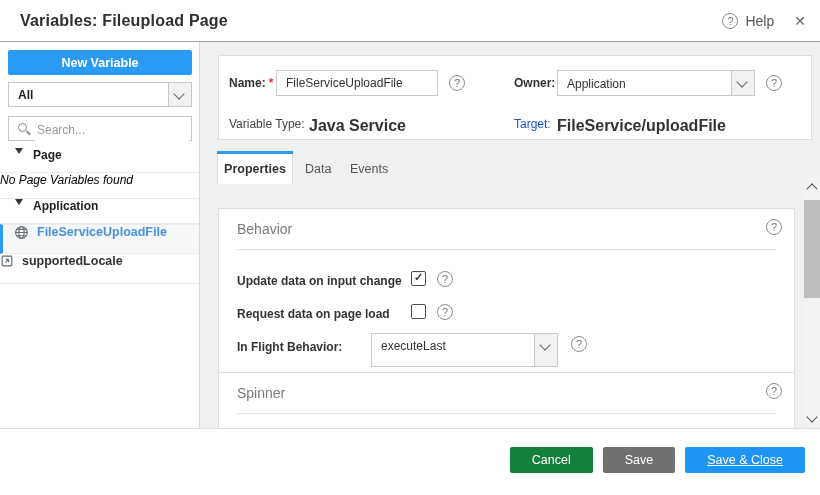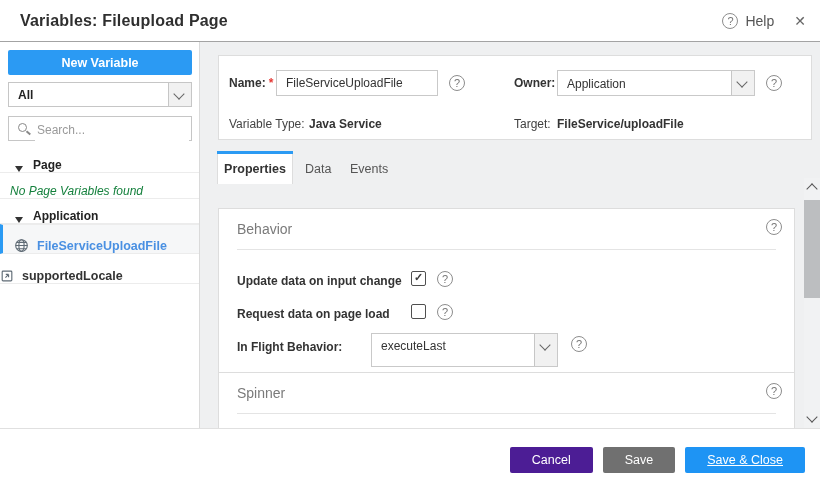--- a/index.html
+++ b/index.html
@@ -32,48 +32,48 @@
           background:#fff;box-sizing:border-box;}
   .mag{position:absolute;left:9px;top:6px;width:9px;height:9px;border:1.5px solid #888;
        border-radius:50%;box-sizing:border-box;}
   .mag::after{content:"";position:absolute;left:7px;top:8px;width:5px;height:1.6px;background:#888;
               transform:rotate(40deg);}
   .search-input{position:absolute;left:26px;top:1px;width:150px;height:21px;border:none;outline:none;
                 font-size:12px;color:#0f172a;font-family:inherit;}
   .search-input::placeholder{color:#9a9a9a;}
 
   .tree{position:absolute;left:0;top:106px;width:199px;}
-  .tree-row{position:relative;border-bottom:1px solid #ececec;display:flex;align-items:flex-end;
+  .tree-row{position:relative;border-bottom:1px solid #ececec;display:flex;align-items:flex-start;
             box-sizing:border-box;background:#fff;}
   .tree-header{height:25px;cursor:pointer;}
   .tri{width:0;height:0;border-left:4.5px solid transparent;border-right:4.5px solid transparent;
        border-top:6px solid #333;margin:0 10px 0 15px;}
   .tree-header-label{font-size:12px;font-weight:700;color:#222;}
-  .tree-empty{height:26px;font-style:italic;font-size:12px;color:#15803d;padding-left:10px;}
+  .tree-empty{height:26px;font-style:italic;font-size:12px;color:#000000;}
   .var-row{height:30px;cursor:pointer;}
   .var-row .vicon{margin-right:8px;display:inline-flex;}
   .var-name{font-size:12.5px;font-weight:700;color:#333;}
   .var-row.selected{background:#f6f7f8;border-left:3px solid #2b9af3;padding-left:11px;
                     border-top:1px solid #ececec;}
   .var-row.selected .var-name{color:#4a90e2;}
   .side-scroll{position:absolute;left:200px;top:190px;width:3px;height:72px;background:#8f8f8f;cursor:pointer;}
 
   
   .main-bg{position:absolute;left:200px;top:42px;width:620px;height:386px;background:#eff0f1;}
 
   .card{position:absolute;background:#fff;border:1px solid #ddd;box-sizing:border-box;}
   .name-card{left:218px;top:55px;width:594px;height:85px;}
   .f-label{font-size:12px;font-weight:700;color:#333;}
   .req{color:#e53935;margin-left:3px;font-size:12px;}
   .pos{position:absolute;}
   .text-input{position:absolute;left:57px;top:14px;width:162px;height:26px;border:1px solid #c9c9c9;
               font-size:12px;color:#333;padding:0 9px;box-sizing:border-box;font-family:inherit;outline:none;}
   .select{position:absolute;border:1px solid #c9c9c9;background:#fff;box-sizing:border-box;cursor:pointer;}
   .sel-val{position:absolute;left:9px;top:6px;font-size:12px;color:#333;}
-  .bold-val{font-weight:700;color:#333;font-size:12px;}
+  .bold-val{font-weight:700;color:#333;font-size:16px;}
 
   
   .tab-active{position:absolute;left:217px;top:151px;width:76px;height:33px;background:#fff;
               border:1px solid #ddd;border-bottom:none;box-sizing:border-box;cursor:pointer;}
   .tab-indicator{position:absolute;left:-1px;top:-1px;width:76px;height:3px;background:#2b9af3;}
   .tab-active-label{position:absolute;left:0;right:0;top:10px;text-align:center;font-size:12.5px;
                     font-weight:700;color:#333;}
   .tab-plain{position:absolute;top:162px;font-size:12.5px;color:#555;cursor:pointer;}
 
   
@@ -93,21 +93,21 @@
   .sb-thumb{position:absolute;left:0;top:22px;width:16px;height:98px;background:#bcbec0;}
   .sb-down{position:absolute;left:4px;bottom:7px;width:7px;height:7px;border-right:1.6px solid #555;
            border-bottom:1.6px solid #555;transform:rotate(45deg);}
 
   
   .footer{position:absolute;left:0;top:428px;width:820px;height:67px;background:#fff;
           border-top:1px solid #e0e0e0;box-sizing:border-box;}
   .footer-buttons{position:absolute;right:15px;top:18px;display:flex;gap:10px;}
   .btn{height:26px;border:none;border-radius:2px;color:#fff;font-size:12.5px;font-family:inherit;
        padding:0 22px;cursor:pointer;}
-  .btn-cancel{background:#4c1d95;}
+  .btn-cancel{background:#15803d;}
   .btn-save{background:#707070;}
   .btn-savec{background:#1e94f4;text-decoration:underline;}
 </style>
 </head>
 <body>
 
 <div id="app">
 
   <div class="titlebar">
     <div class="title">Variables: Fileupload Page</div>
@@ -183,21 +183,21 @@
     <div class="select" style="left:338px;top:14px;width:198px;height:26px;">
       <span class="sel-val">Application</span>
       <span class="sel-btn">
         <span class="chev"></span>
       </span>
     </div>
     <span class="pos help-circle" style="left:547px;top:19px;">?</span>
 
     <span class="pos f-label" style="left:10px;top:61px;font-weight:400;color:#444;">Variable Type:</span>
     <span class="pos bold-val" style="left:90px;top:61px;">Java Service</span>
-    <span class="pos f-label" style="left:295px;top:61px;font-weight:400;color:#404040;">Target:</span>
+    <span class="pos f-label" style="left:295px;top:61px;font-weight:400;color:#1d4ed8;">Target:</span>
     <span class="pos bold-val" style="left:338px;top:61px;">FileService/uploadFile</span>
   </div>
 
   <div class="tab-active">
     <span class="tab-indicator"></span>
     <span class="tab-active-label">Properties</span>
   </div>
   <span class="tab-plain" style="left:305px;">Data</span>
   <span class="tab-plain" style="left:350px;">Events</span>
 

